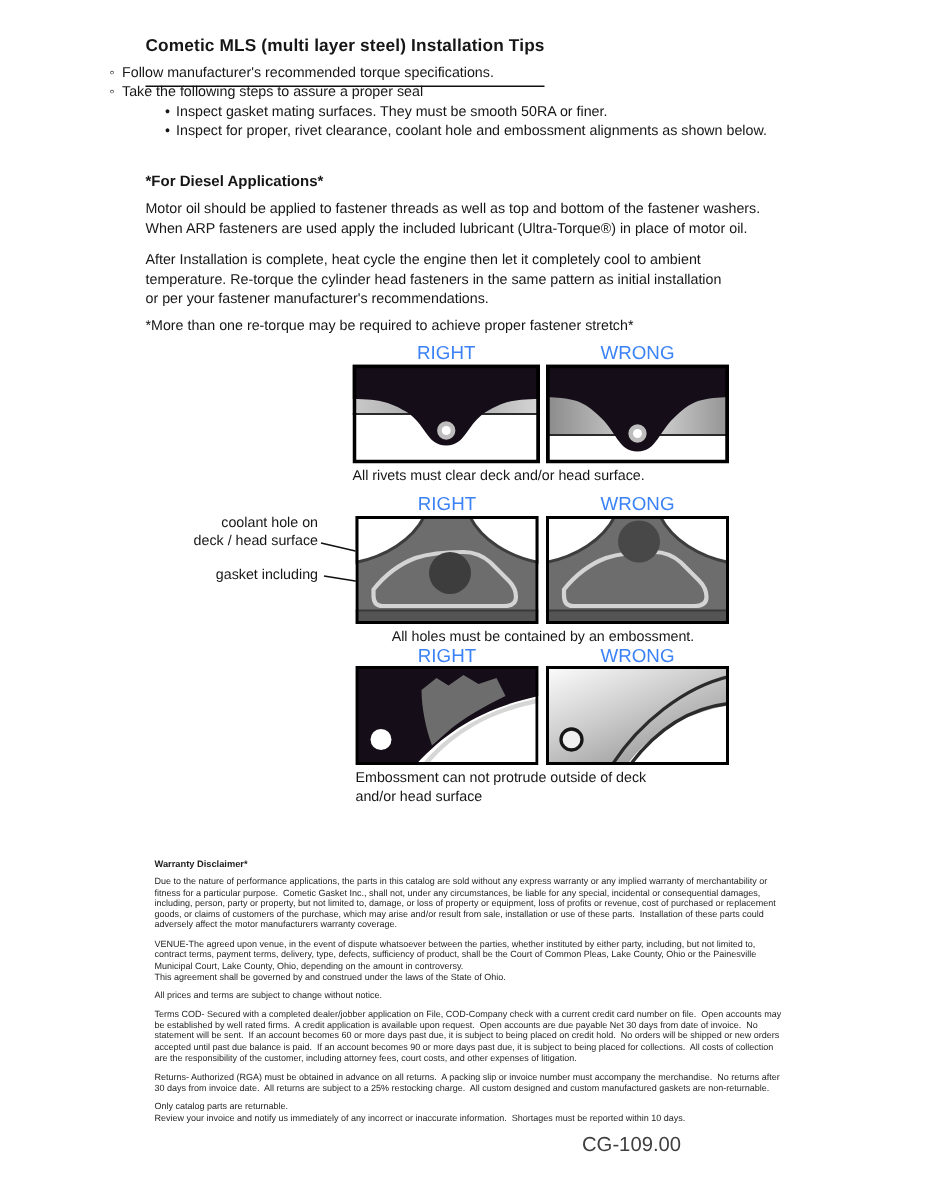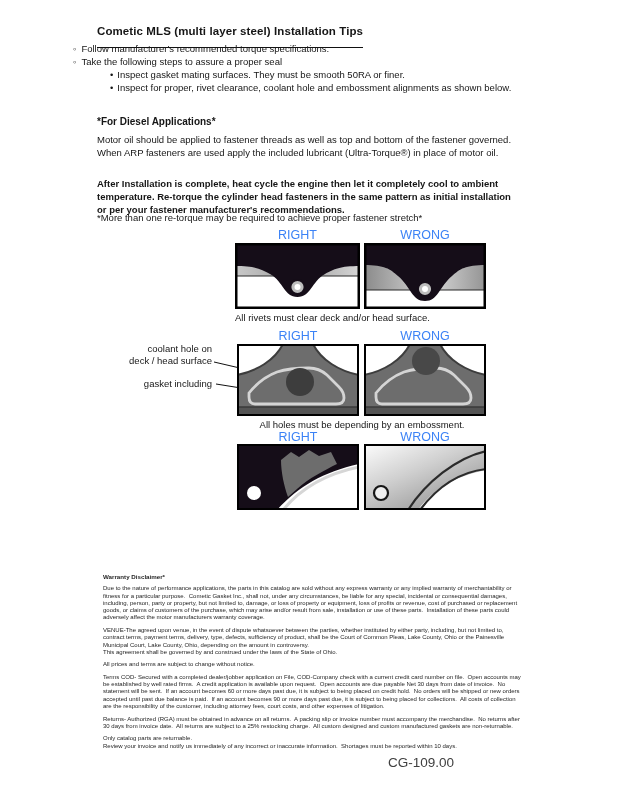--- a/index.html
+++ b/index.html
@@ -6,31 +6,31 @@
   .page {
     position:relative; width:618px; height:800px; background:#ffffff;
     font-family:"Liberation Sans", sans-serif; color:#161616; overflow:hidden;
   }
   .abs { position:absolute; }
   .pre { white-space:pre; }
   .preline { white-space:pre-line; }
 
   .title {
     left:97px; top:25px; font-size:11.5px; font-weight:bold;
-    border-bottom:1.6px solid #111; padding-bottom:10px; letter-spacing:0.1px;
+    border-bottom:1.6px solid #111; padding-bottom:20px; letter-spacing:0.1px;
   }
   .bullets { left:73px; top:42px; font-size:9.5px; line-height:13px; }
   .bullet::before { content:"\25E6"; margin-right:5px; font-size:9.5px; }
   .subbullet { padding-left:37px; }
   .subbullet::before { content:"\2022"; margin-right:4px; font-size:9.5px; }
 
   .diesel-heading { left:97px; top:116px; font-size:10px; font-weight:bold; }
   .body-par { font-size:9.5px; line-height:12.8px; }
   .p1 { left:97px; top:134px; }
-  .p2 { left:97px; top:178px;font-weight:bold; }
+  .p2 { left:97px; top:168px; }
   .note { left:97px; top:212px; }
 
   .fig-label { font-size:12.5px; text-align:center; width:125px; color:#3b82f6; }
   .fig-caption { font-size:9.5px; line-height:12.5px; }
   .panel { display:block; }
 
   .callout { font-size:9.5px; line-height:11.5px; text-align:right; width:102px; }
 
   .legal { left:103px; top:573px; width:470px; font-size:6px; line-height:7.3px; color:#1f1f1f; }
   .legal h4 { margin:0 0 5px 0; font-size:6.2px; font-weight:bold; }
@@ -46,21 +46,21 @@
   <div class="abs title">Cometic MLS (multi layer steel) Installation Tips</div>
 
   <div class="abs bullets">
     <div class="bullet">Follow manufacturer's recommended torque specifications.</div>
     <div class="bullet">Take the following steps to assure a proper seal</div>
     <div class="subbullet">Inspect gasket mating surfaces.  They must be smooth 50RA or finer.</div>
     <div class="subbullet">Inspect for proper, rivet clearance, coolant hole and embossment alignments as shown below.</div>
   </div>
 
   <div class="abs diesel-heading">*For Diesel Applications*</div>
-  <div class="abs body-par pre p1">Motor oil should be applied to fastener threads as well as top and bottom of the fastener governed.
+  <div class="abs body-par pre p1">Motor oil should be applied to fastener threads as well as top and bottom of the fastener washers.
 When ARP fasteners are used apply the included lubricant (Ultra-Torque®) in place of motor oil.</div>
   <div class="abs body-par pre p2">After Installation is complete, heat cycle the engine then let it completely cool to ambient
 temperature. Re-torque the cylinder head fasteners in the same pattern as initial installation
 or per your fastener manufacturer's recommendations.</div>
   <div class="abs body-par note">*More than one re-torque may be required to achieve proper fastener stretch*</div>
 
   <div class="abs fig-label" style="left:235px; top:228px;">RIGHT</div>
   <div class="abs fig-label" style="left:364px; top:228px; width:122px;">WRONG</div>
 
   <svg class="abs panel" style="left:235px; top:243px;" width="125" height="66" viewBox="0 0 125 66">
@@ -126,21 +126,21 @@
     <rect width="122" height="72" fill="#6d6d6d"></rect>
     <path d="M0,0 H46 C38,16 20,27 0,31 Z" fill="#ffffff" stroke="#3d3d3d" stroke-width="2"></path>
     <path d="M122,0 H76 C84,16 102,27 122,31 Z" fill="#ffffff" stroke="#3d3d3d" stroke-width="2"></path>
     <rect x="0" y="63" width="122" height="9" fill="#545454"></rect>
     <line x1="0" y1="63" x2="122" y2="63" stroke="#3a3a3a" stroke-width="1.4"></line>
     <path d="M18,60 Q12,60 12,53 L12,49 Q24,34 40,28 Q52,24 72,24 Q82,24 90,31 L102,43 Q107,48 107,54 Q107,60 99,60 Z" fill="none" stroke="#d4d4d4" stroke-width="2.8"></path>
     <circle cx="62" cy="17" r="14" fill="#484848"></circle>
     <rect x="1" y="1" width="120" height="70" fill="none" stroke="#000000" stroke-width="2"></rect>
   </svg>
 
-  <div class="abs fig-caption" style="left:237px; top:419px; width:250px; text-align:center;">All holes must be depending by an embossment.</div>
+  <div class="abs fig-caption" style="left:237px; top:419px; width:250px; text-align:center;">All holes must be contained by an embossment.</div>
 
   <div class="abs fig-label" style="left:237px; top:430px; width:122px;">RIGHT</div>
   <div class="abs fig-label" style="left:364px; top:430px; width:122px;">WRONG</div>
 
   <svg class="abs panel" style="left:237px; top:444px;" width="122" height="66" viewBox="0 0 122 66">
     <rect width="122" height="66" fill="#ffffff"></rect>
     <path d="M0,0 H122 V20 C86,28 62,42 40,66 L0,66 Z" fill="#150d18"></path>
     <path d="M46,66 C64,44 88,30 122,23" stroke="#d6d6d6" stroke-width="3" fill="none"></path>
     <path d="M44,16 L54,8 L62,13 L72,6 L82,12 L94,8 L100,20 C88,26 72,34 60,45 L51,53 C47,42 44,28 44,16 Z" fill="#6d6d6d"></path>
     <circle cx="17" cy="49" r="7" fill="#ffffff"></circle>
@@ -156,20 +156,22 @@
       </linearGradient>
     </defs>
     <rect width="122" height="66" fill="#ffffff"></rect>
     <path d="M0,0 H122 V26 C92,32 70,44 54,66 L0,66 Z" fill="url(#wg3)"></path>
     <path d="M56,66 C74,42 96,28 122,25" stroke="#2b2b2b" stroke-width="2.2" fill="none"></path>
     <path d="M44,66 C62,38 92,14 122,7" stroke="#2b2b2b" stroke-width="2.2" fill="none"></path>
     <circle cx="17" cy="49" r="7" fill="#efefef" stroke="#161616" stroke-width="2.2"></circle>
     <rect x="1" y="1" width="120" height="64" fill="none" stroke="#000000" stroke-width="2"></rect>
   </svg>
 
+  <div class="abs fig-caption preline" style="left:237px; top:513px; width:260px;">Embossment can not protrude outside of deck
+and/or head surface</div>
 
   <div class="abs legal">
     <h4>Warranty Disclaimer*</h4>
     <p>Due to the nature of performance applications, the parts in this catalog are sold without any express warranty or any implied warranty of merchantability or
 fitness for a particular purpose.  Cometic Gasket Inc., shall not, under any circumstances, be liable for any special, incidental or consequential damages,
 including, person, party or property, but not limited to, damage, or loss of property or equipment, loss of profits or revenue, cost of purchased or replacement
 goods, or claims of customers of the purchase, which may arise and/or result from sale, installation or use of these parts.  Installation of these parts could
 adversely affect the motor manufacturers warranty coverage.</p>
     <p>VENUE-The agreed upon venue, in the event of dispute whatsoever between the parties, whether instituted by either party, including, but not limited to,
 contract terms, payment terms, delivery, type, defects, sufficiency of product, shall be the Court of Common Pleas, Lake County, Ohio or the Painesville

